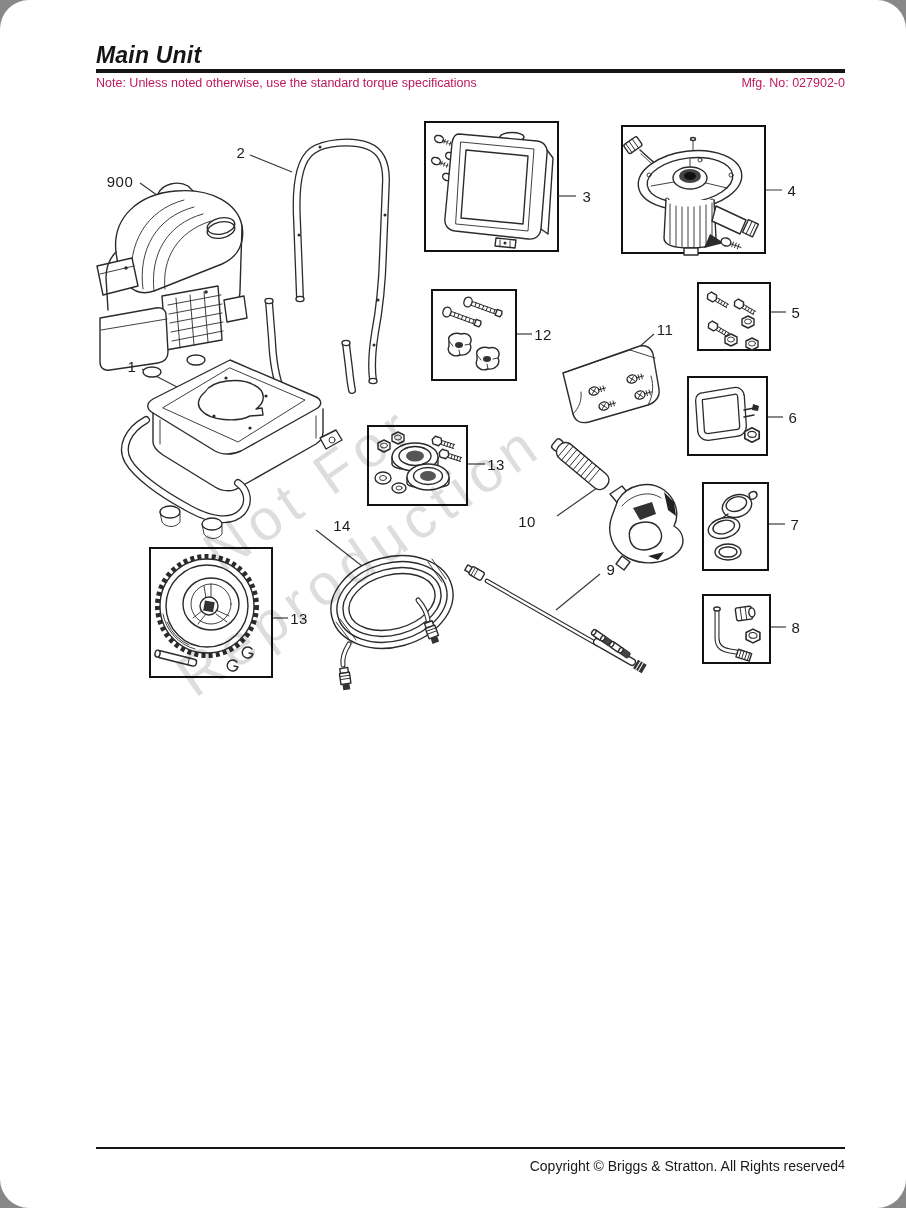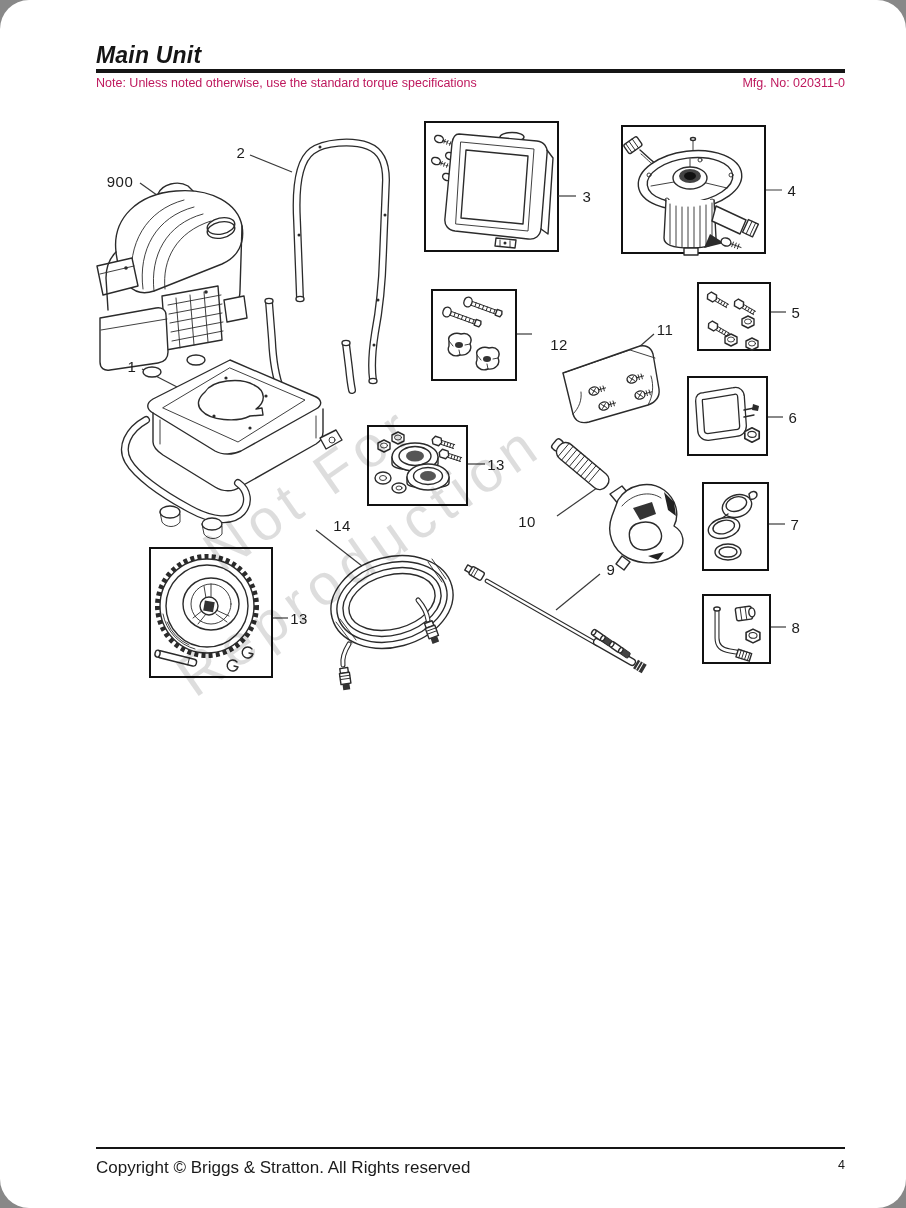--- a/index.html
+++ b/index.html
@@ -15,21 +15,21 @@
     position:absolute; left:96px; top:42px;
     font-size:23px; font-weight:bold; font-style:italic; color:#151515;
     letter-spacing:0.2px;
   }
   .rule-thick { position:absolute; left:96px; top:69px; width:749px; height:4px; background:#151515; }
   .note-row { position:absolute; left:96px; top:76px; width:749px; display:flex; justify-content:space-between; }
   .note-row span { font-size:12.5px; color:#be185d; }
   
   .rule-thin { position:absolute; left:96px; top:1147px; width:749px; height:2px; background:#151515; }
   .footer-row { position:absolute; left:96px; top:1158px; width:749px; display:flex; align-items:flex-start; }
-  .footer-row .fl { flex:1; font-size:17px; color:#1a1a1a; }
+  .footer-row .fl { flex:1; font-size:14px; color:#1a1a1a;text-align:right; }
   .footer-row .fc { flex:0; font-size:12.5px; color:#1a1a1a; }
   .footer-row .fr { flex:1; text-align:right; font-size:12.5px; color:#1a1a1a; }
   
   svg.diagram { position:absolute; left:0; top:0; }
   .o  { fill:none; stroke:#2b2b2b; stroke-width:1.4; stroke-linecap:round; stroke-linejoin:round; }
   .w  { fill:#fff; stroke:#2b2b2b; stroke-width:1.4; stroke-linejoin:round; stroke-linecap:round; }
   .thin { stroke-width:0.9; }
   .dk { fill:#2b2b2b; stroke:none; }
   .to { fill:none; stroke:#2b2b2b; stroke-width:8;   stroke-linecap:round; stroke-linejoin:round; }
   .ti { fill:none; stroke:#fff;    stroke-width:5.4; stroke-linecap:round; stroke-linejoin:round; }
@@ -53,21 +53,21 @@
 </style>
 </head>
 <body>
 
 <div class="page">
 
   <div class="title">Main Unit</div>
   <div class="rule-thick"></div>
   <div class="note-row">
     <span>Note: Unless noted otherwise, use the standard torque specifications</span>
-    <span>Mfg. No: 020311-0</span>
+    <span>Mfg. No: 027902-0</span>
   </div>
 
   <svg class="diagram" width="906" height="1208" viewBox="0 0 906 1208">
     <defs>
       <g id="boltS">
         <path class="w" d="M-3,-4 L3,-4 L5,0 L3,4 L-3,4 L-5,0 Z"></path>
         <path class="o thin" d="M5,-2 L18,-2 M5,2 L18,2 M8,-2 L8,2 M11,-2 L11,2 M14,-2 L14,2 M17,-2 L17,2"></path>
       </g>
       <g id="boltL">
         <ellipse class="w" cx="0" cy="0" rx="4" ry="5"></ellipse>
@@ -443,21 +443,21 @@
   <span class="plabel" style="left:241px; top:152px;">2</span>
   <span class="plabel" style="left:587px; top:196px;">3</span>
   <span class="plabel" style="left:792px; top:190px;">4</span>
   <span class="plabel" style="left:796px; top:312px;">5</span>
   <span class="plabel" style="left:793px; top:417px;">6</span>
   <span class="plabel" style="left:795px; top:524px;">7</span>
   <span class="plabel" style="left:796px; top:627px;">8</span>
   <span class="plabel" style="left:611px; top:569px;">9</span>
   <span class="plabel" style="left:527px; top:521px;">10</span>
   <span class="plabel" style="left:665px; top:329px;text-align:right;">11</span>
-  <span class="plabel" style="left:543px; top:344px;margin-left:16px;">12</span>
+  <span class="plabel" style="left:543px; top:334px;">12</span>
   <span class="plabel" style="left:496px; top:464px;">13</span>
   <span class="plabel" style="left:320px; top:525px;margin-left:22px;">14</span>
   <span class="plabel" style="left:299px; top:618px;">13</span>
 
   <div class="rule-thin"></div>
   <div class="footer-row">
     <span class="fl">Copyright ©  Briggs &amp; Stratton. All Rights reserved</span>
     <span class="fc">4</span>
   </div>
 

